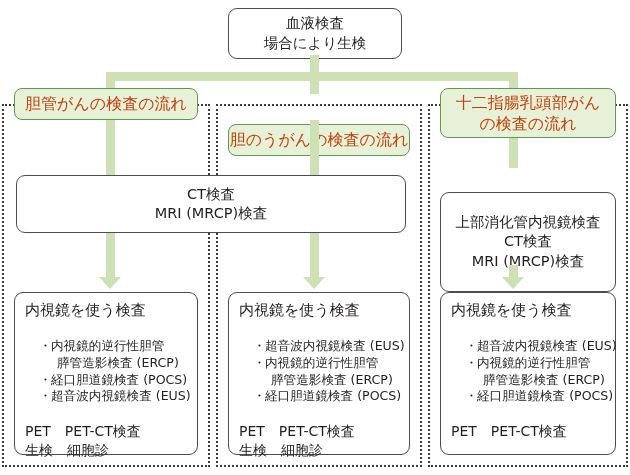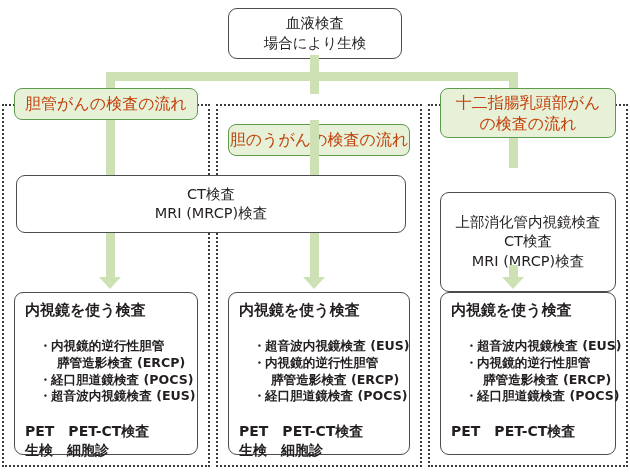--- a/index.html
+++ b/index.html
@@ -85,21 +85,20 @@
     position: absolute;
     box-sizing: border-box;
     background: #ffffff;
     border: 1.6px solid #4d4d4d;
     border-radius: 9px;
     padding: 8px 9px 8px 10px;
     display: flex;
     flex-direction: column;
     align-items: flex-start;
     text-align: left;
-    font-weight: bold;
   }
   .result-title {
     font-size: 15px;
     line-height: 1.25;
     margin-bottom: 2px;
     white-space: nowrap;
   }
   .bullet-list {
     list-style: none;
     margin: 16px;

